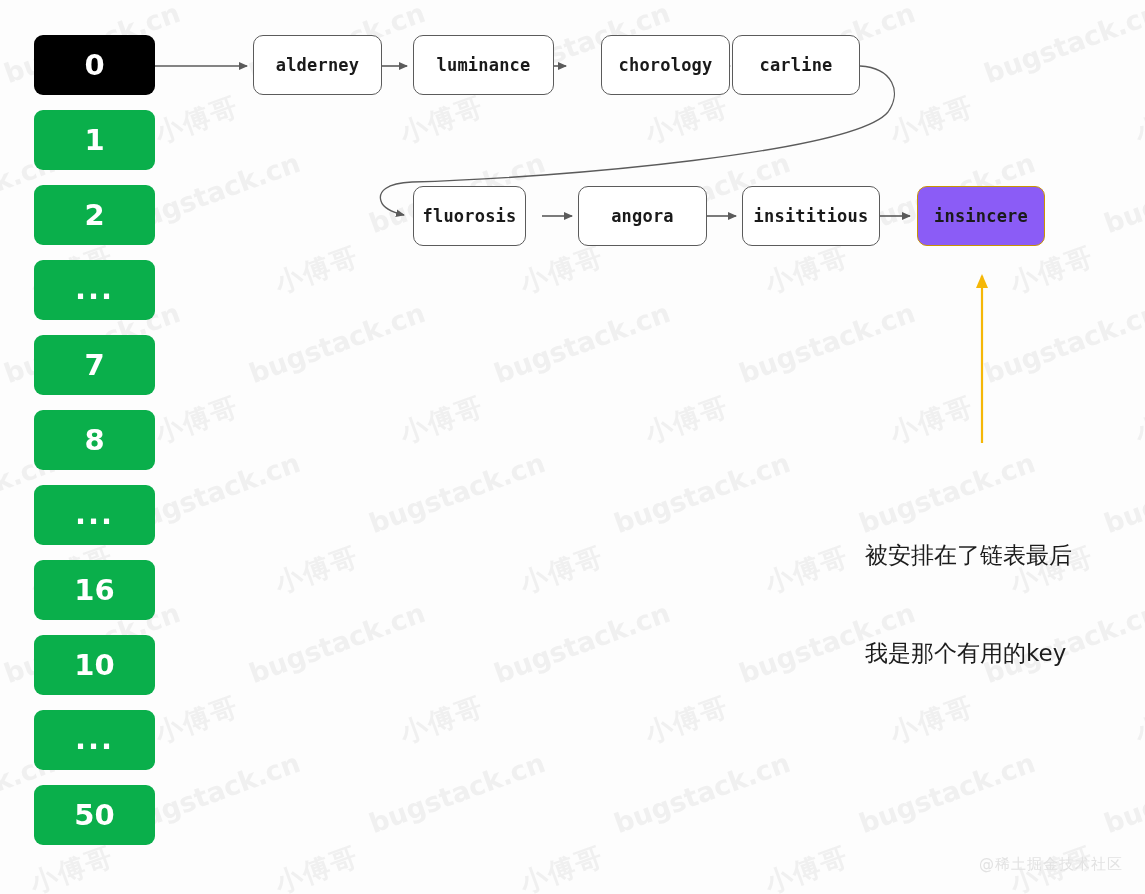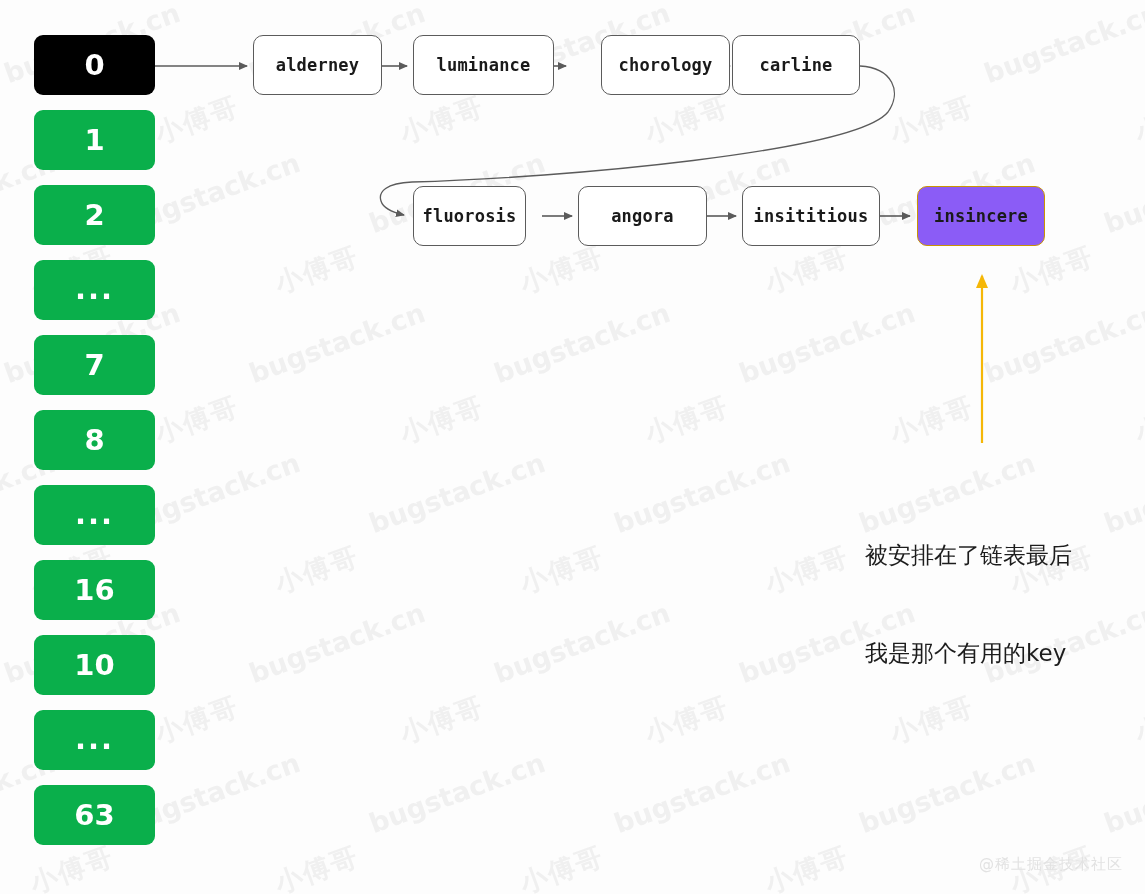--- a/index.html
+++ b/index.html
@@ -260,21 +260,21 @@
       <div class="bucket" style="top: 560px;">
         <span>16</span>
       </div>
       <div class="bucket" style="top: 635px;">
         <span>10</span>
       </div>
       <div class="bucket" style="top: 710px;">
         <span class="dots">...</span>
       </div>
       <div class="bucket" style="top: 785px;">
-        <span>63</span>
+        <span>50</span>
       </div>
     </div>
 
   <div id="chain-row-1">
       <div class="node" style="left: 253px; top: 35px; width: 129px;">
         <span>alderney</span>
       </div>
       <div class="node" style="left: 413px; top: 35px; width: 141px;">
         <span>luminance</span>
       </div>

